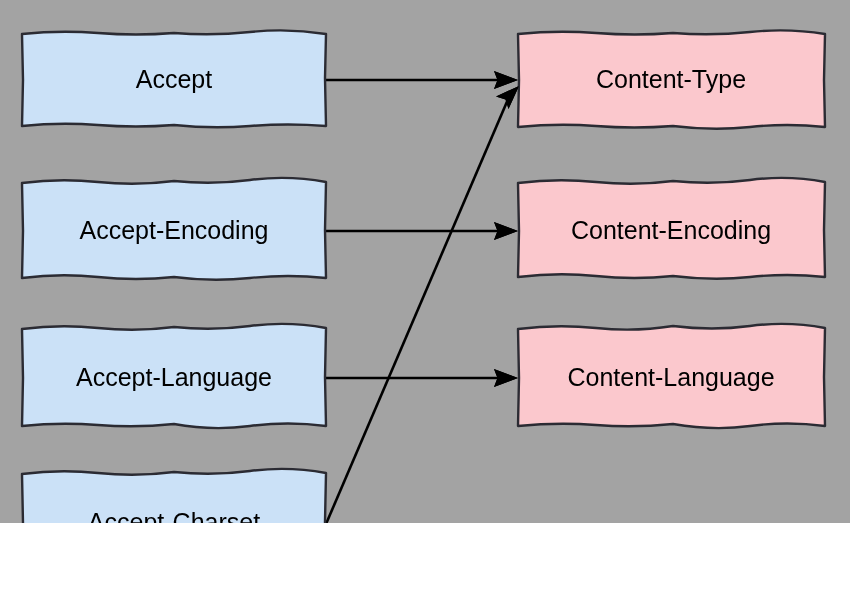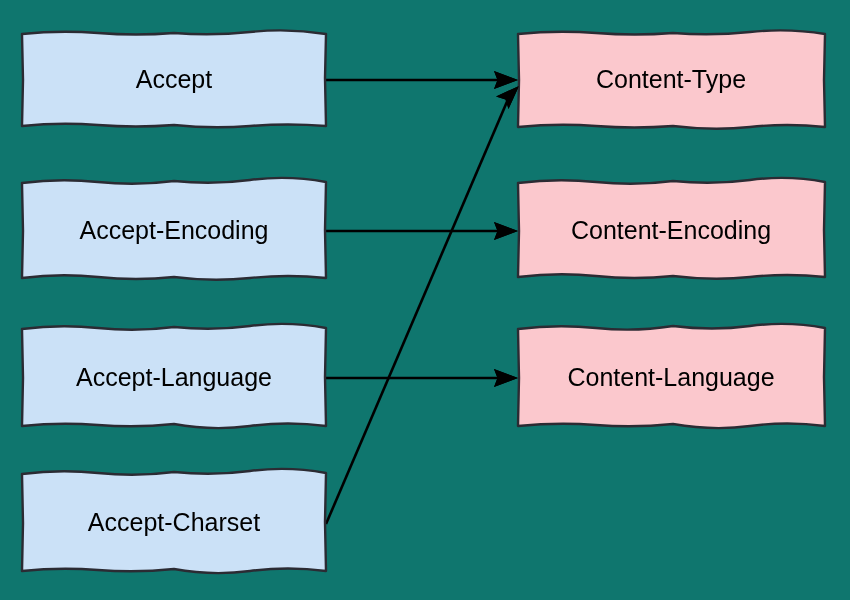--- a/index.html
+++ b/index.html
@@ -3,22 +3,22 @@
 <meta charset="utf-8">
 <style>
   html, body {
     margin: 0;
     padding: 0;
     background: #ffffff;
   }
   #canvas {
     position: relative;
     width: 850px;
-    height: 600px;
-    background: #0f766e;
+    height: 523px;
+    background: #a3a3a3;
     overflow: hidden;
     font-family: "Liberation Sans", sans-serif;
   }
   #diagram-svg {
     position: absolute;
     top: 0;
     left: 0;
     width: 850px;
     height: 600px;
   }

